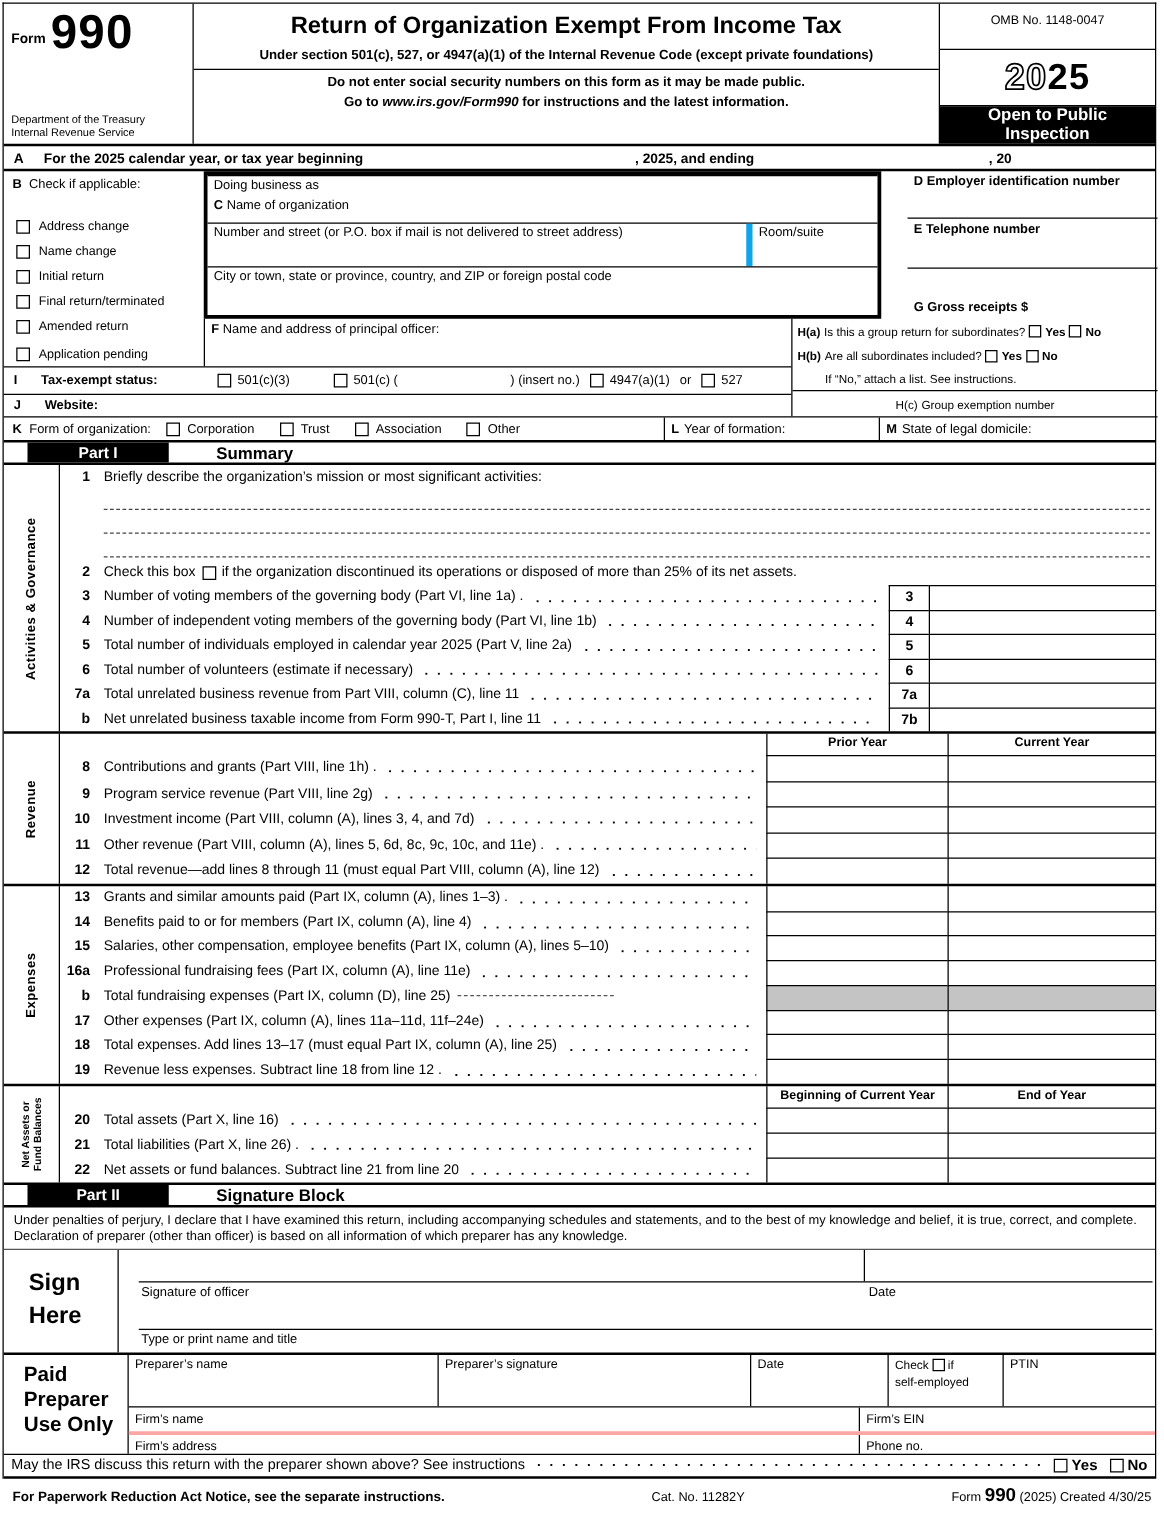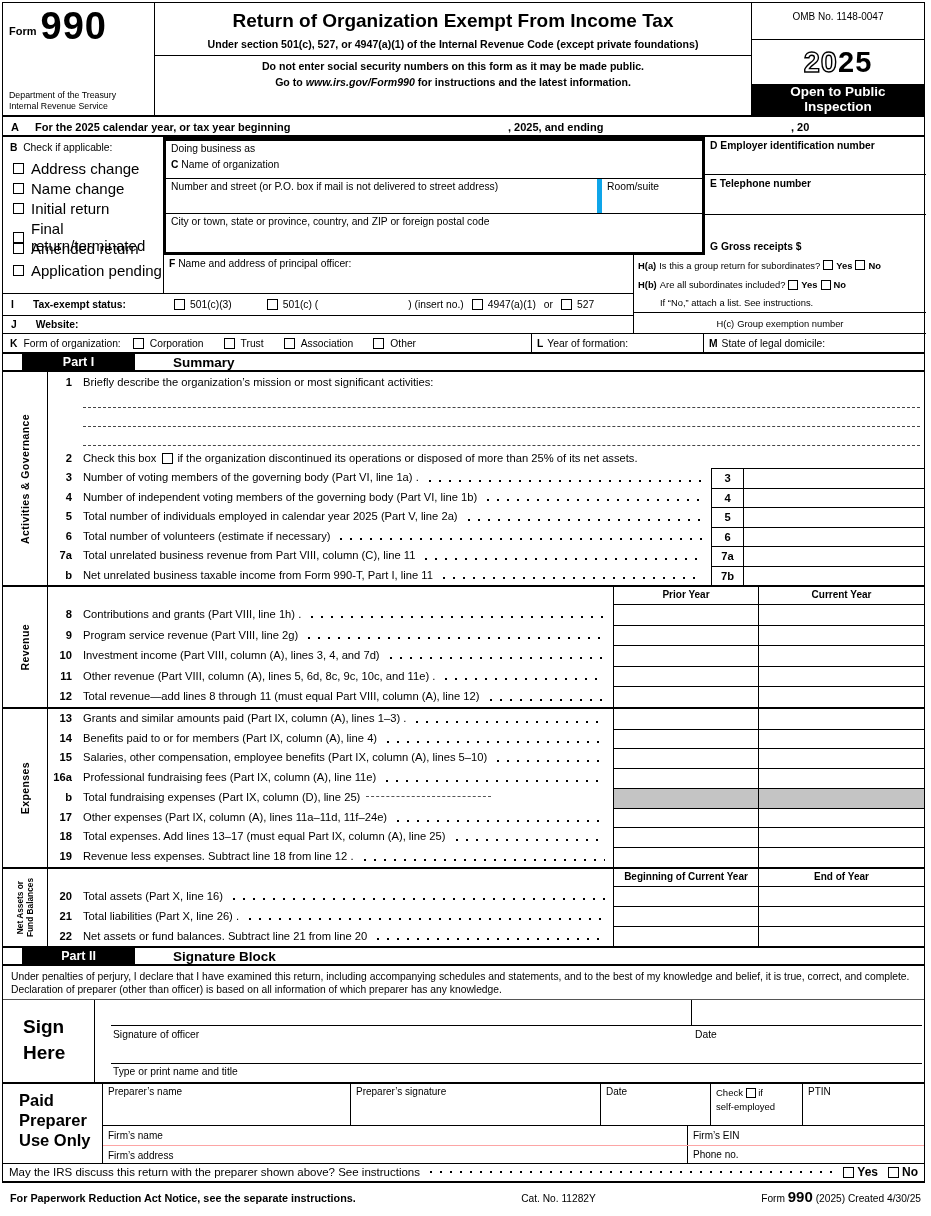--- a/index.html
+++ b/index.html
@@ -30,28 +30,28 @@
   .h-openbox { flex:1; background:#000; color:#fff; font-weight:bold; font-size:13.5px; line-height:1.1; display:flex; flex-direction:column; justify-content:center; }
 
   
   .rowA { position:relative; height:20px; border-bottom:2.5px solid #000; font-size:11px; font-weight:bold; }
   .rowA span { position:absolute; bottom:2px; }
 
   
   .idblock { position:relative; height:215px; font-size:10.3px; }
   .bcol { position:absolute; left:0; top:0; width:162px; height:215px; }
   .bcol .hdr { position:absolute; left:7px; top:5px; }
-  .bcol .opt { position:absolute; left:10px; display:flex; align-items:center; gap:7px; font-size:15px; }
+  .bcol .opt { position:absolute; left:10px; display:flex; align-items:center; gap:7px; font-size:10px;margin-top:16px; }
   .thickbox { position:absolute; left:160px; top:0; width:542px; height:118px; border:3px solid #000; display:flex; flex-direction:column; }
   .tb-row { padding:2px 5px; }
   .tb-line { border-top:1px solid #000; }
   .tb-street { display:flex; flex:1; padding:0; }
   .tb-street .street { flex:1; padding:2px 5px; }
   .tb-street .room { width:105px; border-left:5px solid #0ea5e9; padding:2px 5px; }
-  .dcol { position:absolute; left:702px; top:0; width:221px; height:118px; }
+  .dcol { position:absolute; left:702px; top:0; width:221px; height:118px;padding-left:21px; }
   .dcol .cellD { height:38px; border-bottom:1px solid #000; padding:3px 5px; font-weight:bold; }
   .dcol .cellE { height:40px; border-bottom:1px solid #000; padding:3px 5px; font-weight:bold; }
   .dcol .cellG { height:40px; padding:3px 5px; font-weight:bold; display:flex; align-items:flex-end; }
   .fbox { position:absolute; left:160px; top:118px; width:470px; height:38px; border-left:1px solid #000; padding:3px 5px; }
   .hcol { position:absolute; left:630px; top:118px; width:293px; height:78px; border-left:1px solid #000; font-size:9.4px; }
   .hrow { display:flex; align-items:center; gap:3px; padding:0 4px; height:19px; white-space:nowrap; }
   .hrow .hl { font-weight:bold; flex:none; }
   .hrow .yn { font-weight:bold; }
   .hnote { padding:0 4px 0 26px; height:18px; line-height:18px; }
   .hcrow { border-top:1px solid #000; height:21px; display:flex; align-items:center; gap:3px; padding:0 4px;justify-content:center; }
@@ -110,21 +110,21 @@
   .paid-label { width:100px; border-right:1.5px solid #000; font-size:16.5px; font-weight:bold; line-height:1.22; padding:6px 0 0 16px; flex:none; }
   .paid-table { flex:1; display:flex; flex-direction:column; font-size:10px; }
   .pt-r1 { display:flex; height:42px; }
   .pt-r1 > div { border-right:1px solid #000; padding:2px 5px; }
   .pt-prepname { width:248px; }
   .pt-prepsig { width:250px; }
   .pt-date { width:110px; }
   .pt-check { width:92px; font-size:9.5px; line-height:1.5; }
   .pt-ptin { flex:1; border-right:none !important; }
   .pt-r2 { display:flex; height:20px; border-top:1px solid #000; align-items:center; }
-  .pt-r3 { display:flex; height:18px; border-top:1px solid #fca5a5; align-items:center; }
+  .pt-r3 { display:flex; height:18px; border-top:3px solid #fca5a5; align-items:flex-end; }
   .pt-left { width:585px; border-right:1px solid #000; padding:0 5px; height:100%; line-height:19px; }
   .pt-right { flex:1; padding:0 5px; }
   .mayrow { display:flex; align-items:center; height:19px; border-bottom:2.5px solid #000; font-size:11.5px; padding:0 6px; }
   .mayrow .yn { font-weight:bold; font-size:12px; }
   .mayrow .gap { width:10px; flex:none; }
 
   .footer { display:flex; align-items:baseline; padding:5px 6px 0 8px; font-size:10.2px; }
   .footer .left { font-weight:bold; font-size:10.8px; }
   .footer .cat { margin-left:auto; margin-right:auto; }
   .footer .right .big { font-weight:bold; font-size:15px; }

